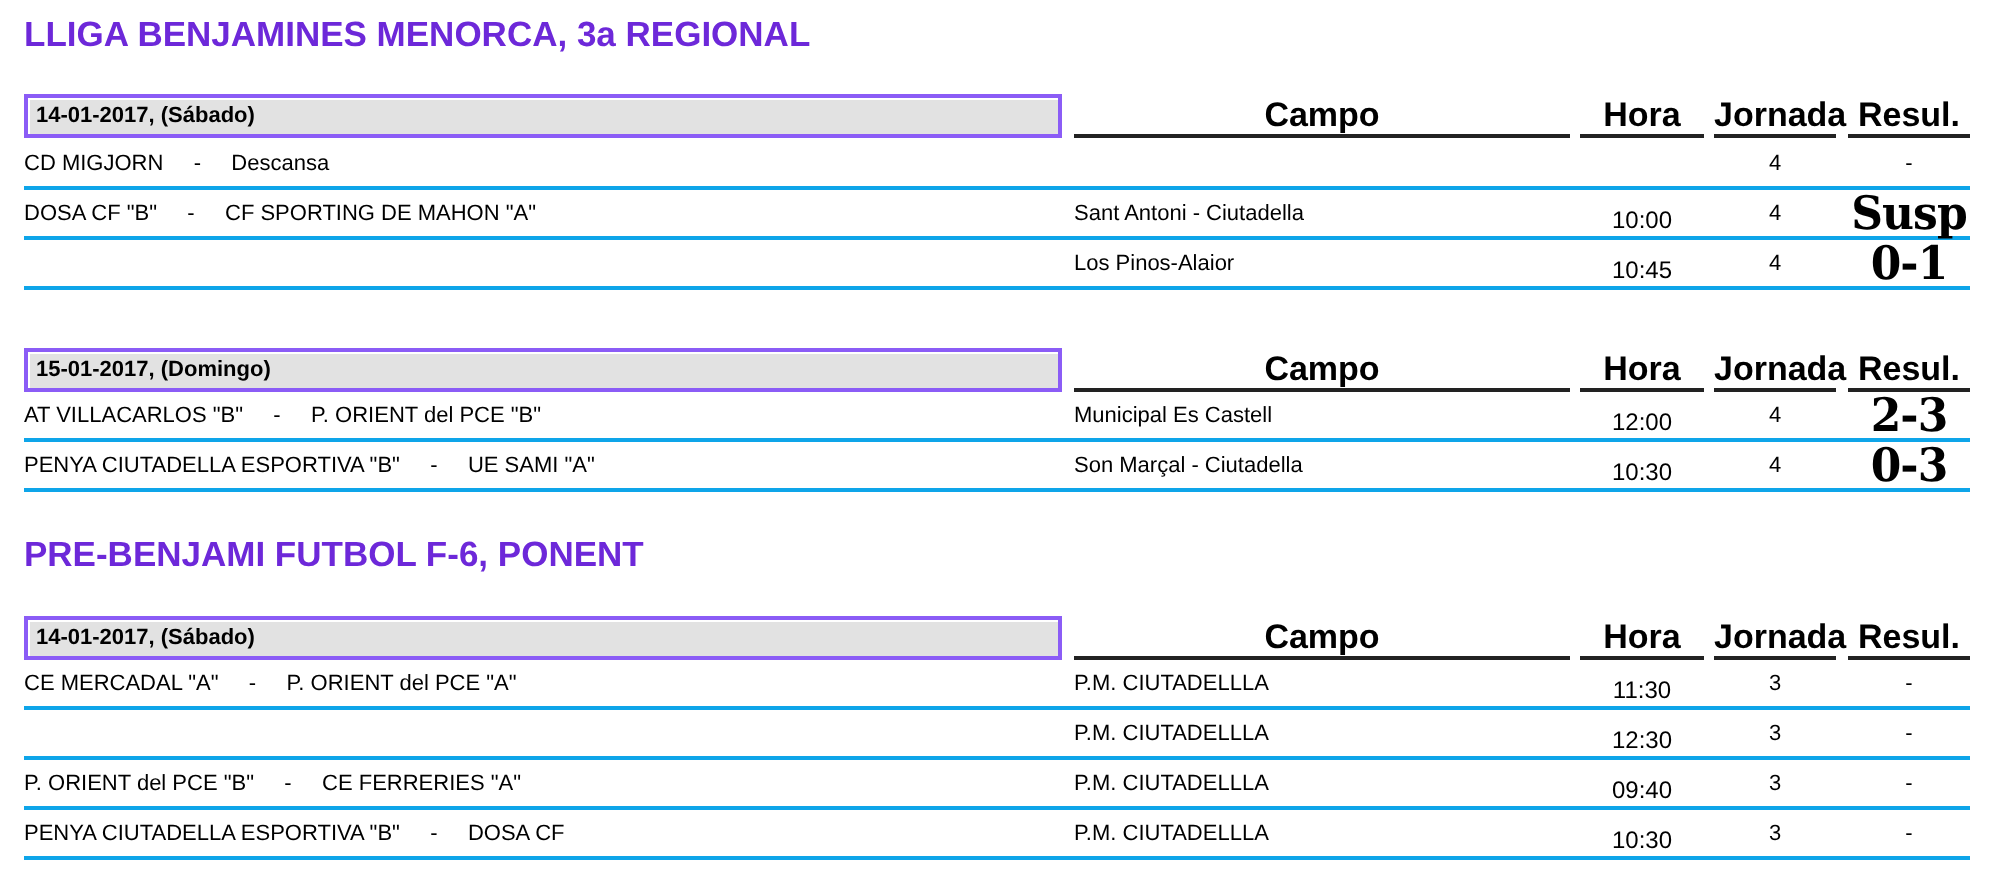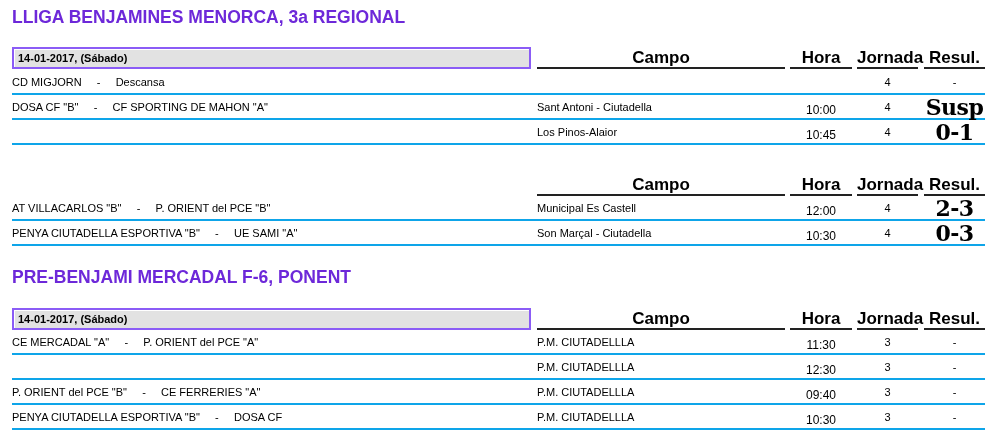--- a/index.html
+++ b/index.html
@@ -77,20 +77,21 @@
 </div>
 
 <div class="row" style="top:120px;">
   <span class="campo">Los Pinos-Alaior</span>
   <span class="hora">10:45</span>
   <span class="jorn">4</span>
   <span class="res big">0-1</span>
 </div>
 
 <div class="hdr" style="top:174px;">
+  <div class="date-box">15-01-2017,  (Domingo)</div>
   <div class="col-h h-campo">Campo</div>
   <div class="col-h h-hora">Hora</div>
   <div class="col-h h-jorn">Jornada</div>
   <div class="col-h h-res">Resul.</div>
 </div>
 
 <div class="row" style="top:196px;">
   <span class="match"><span>AT VILLACARLOS "B"</span><span class="sep">-</span><span>P. ORIENT del PCE "B"</span></span>
   <span class="campo">Municipal Es Castell</span>
   <span class="hora">12:00</span>
@@ -99,21 +100,21 @@
 </div>
 
 <div class="row" style="top:221px;">
   <span class="match"><span>PENYA CIUTADELLA ESPORTIVA "B"</span><span class="sep">-</span><span>UE SAMI "A"</span></span>
   <span class="campo">Son Marçal - Ciutadella</span>
   <span class="hora">10:30</span>
   <span class="jorn">4</span>
   <span class="res big">0-3</span>
 </div>
 
-<div class="comp-title" style="top:267px;">PRE-BENJAMI MERCADAL F-6, PONENT</div>
+<div class="comp-title" style="top:267px;">PRE-BENJAMI FUTBOL F-6, PONENT</div>
 
 <div class="hdr" style="top:308px;">
   <div class="date-box">14-01-2017,  (Sábado)</div>
   <div class="col-h h-campo">Campo</div>
   <div class="col-h h-hora">Hora</div>
   <div class="col-h h-jorn">Jornada</div>
   <div class="col-h h-res">Resul.</div>
 </div>
 
 <div class="row" style="top:330px;">

